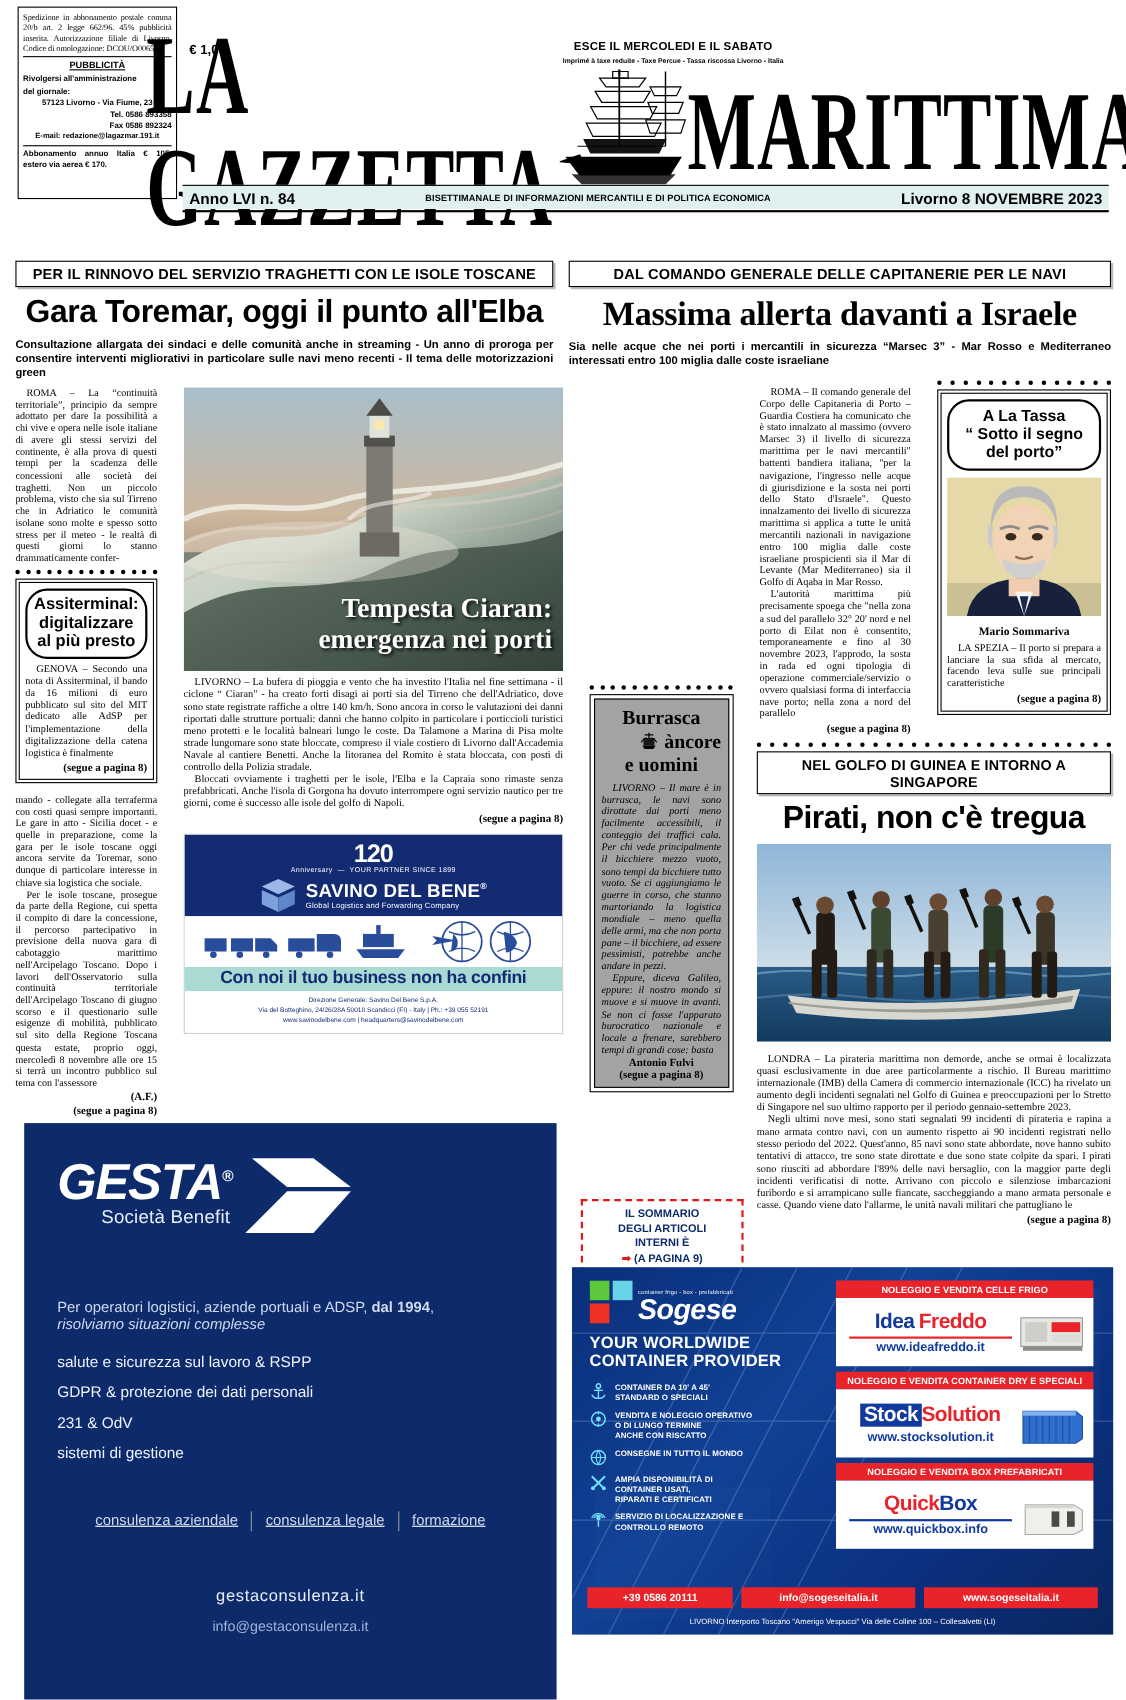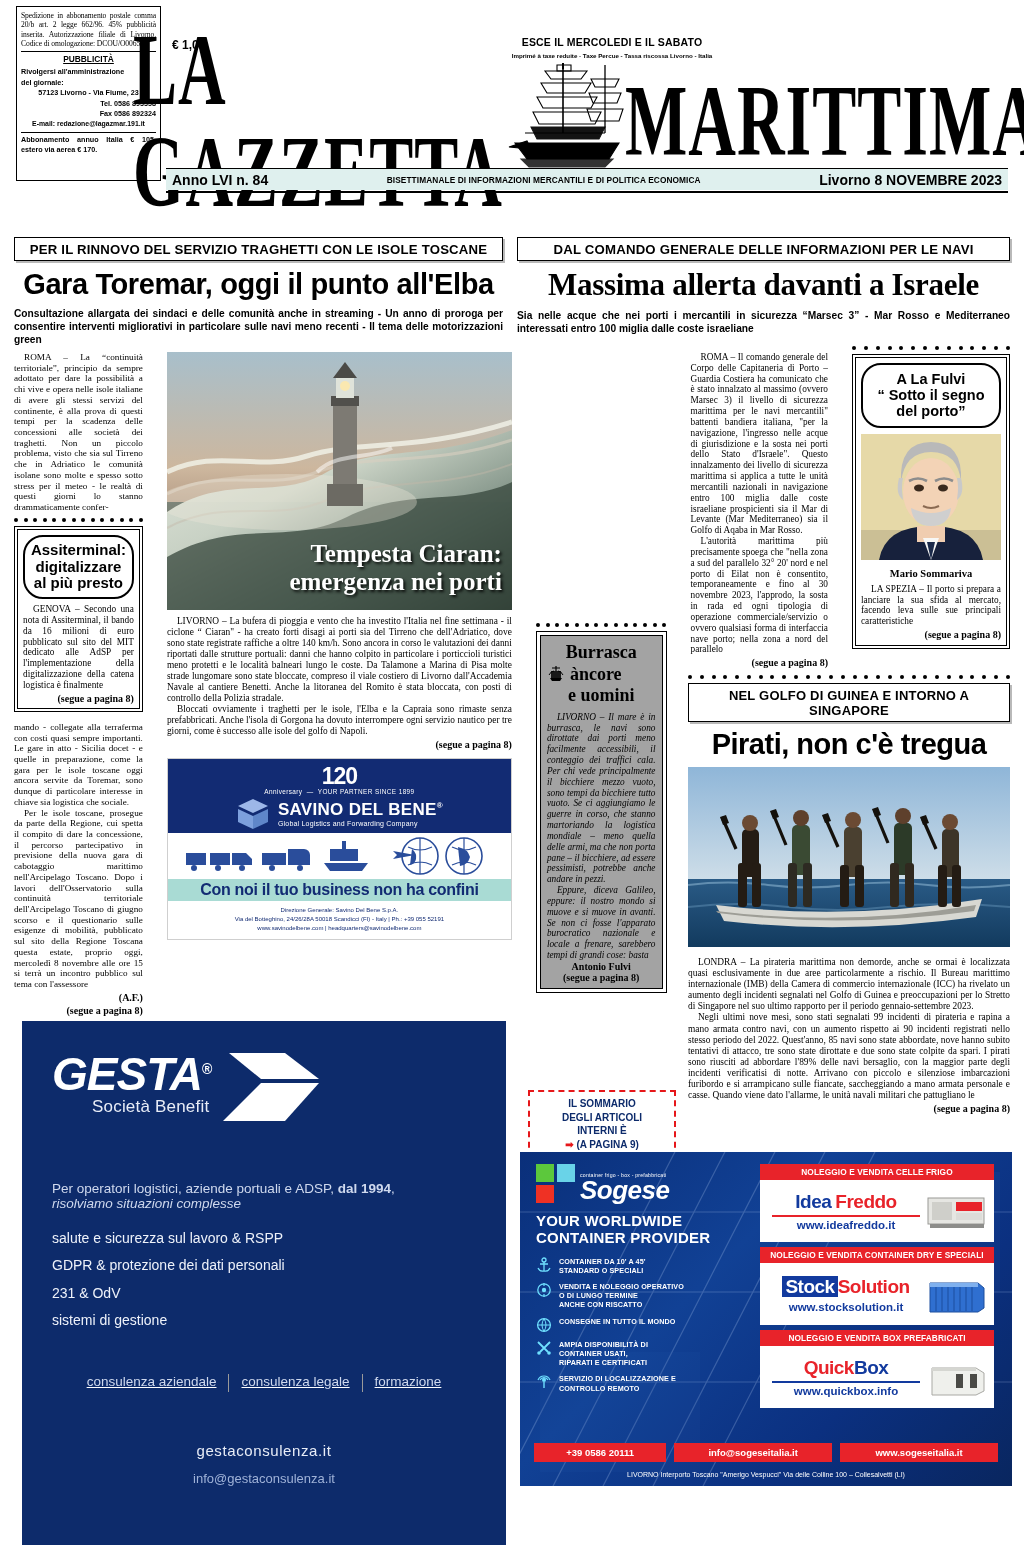--- a/index.html
+++ b/index.html
@@ -201,21 +201,21 @@
     </div>
   </div>
 
   <div class="top-sections">
     <div class="sec-left">
       <div class="kicker">PER IL RINNOVO DEL SERVIZIO TRAGHETTI CON LE ISOLE TOSCANE</div>
       <div class="headline-sans" style="font-size:29px; margin-top:7px; letter-spacing:-.4px;">Gara Toremar, oggi il punto all'Elba</div>
       <div class="summary" style="margin-top:6px;">Consultazione allargata dei sindaci e delle comunità anche in streaming - Un anno di proroga per consentire interventi migliorativi in particolare sulle navi meno recenti - Il tema delle motorizzazioni green</div>
     </div>
     <div class="sec-right">
-      <div class="kicker">DAL COMANDO GENERALE DELLE INFORMAZIONI PER LE NAVI</div>
+      <div class="kicker">DAL COMANDO GENERALE DELLE CAPITANERIE PER LE NAVI</div>
       <div class="headline-serif" style="font-size:31px; margin-top:6px; letter-spacing:-.3px;">Massima allerta davanti a Israele</div>
       <div class="summary" style="margin-top:6px;">Sia nelle acque che nei porti i mercantili in sicurezza “Marsec 3” - Mar Rosso e Mediterraneo interessati entro 100 miglia dalle coste israeliane</div>
     </div>
   </div>
 
   <div class="cols">
     <div style="display:flex; gap:24px;">
 
       <div style="width:150px;">
         <div class="bodytext">
@@ -381,21 +381,21 @@
             <span></span>
             <span></span>
             <span></span>
             <span></span>
             <span></span>
         </div>
         <div class="framedbox">
           <div class="inner">
             <div class="headline-serif" style="font-size:18px; line-height:1.2;">
               <div>Burrasca</div>
-              <div style="display:flex; align-items:center; justify-content:flex-start; gap:5px;">
+              <div style="display:flex; align-items:center; justify-content:flex-end; gap:5px;">
                 <svg width="18" height="16" viewBox="0 0 18 16">
                   <path d="M3 12 h12 l-2 3 h-8 z" fill="#000"></path>
                   <path d="M4 5 h10 v7 h-10 z" fill="#000" opacity=".85"></path>
                   <path d="M9 0 v5 M5 2 h8" stroke="#000" stroke-width="1.2"></path>
                   <path d="M2 9 q2 -4 5 -4 M16 9 q-2 -4 -5 -4" stroke="#000" stroke-width="1" fill="none"></path>
                 </svg>
                 <span>àncore</span>
               </div>
               <div>e uomini</div>
             </div>
@@ -430,21 +430,21 @@
             <span></span>
             <span></span>
             <span></span>
             <span></span>
             <span></span>
             <span></span>
         </div>
         <div class="framedbox" style="padding:2px;">
           <div class="inner" style="background:#fff; padding:5px;">
             <div class="roundbox" style="font-size:14.5px; border-radius:20px;">
-              <div>A La Fulvi</div>
+              <div>A La Tassa</div>
               <div>“ Sotto il segno</div>
               <div>del porto”</div>
             </div>
             <div style="margin-top:6px;">
               <svg width="140" height="126" viewBox="0 0 140 126">
                 <rect width="140" height="126" fill="#e6d9a8"></rect>
                 <rect y="96" width="140" height="30" fill="#cbbf95"></rect>
                 <path d="M18 126 q6 -34 52 -34 q46 0 52 34 z" fill="#17213c"></path>
                 <path d="M56 92 h28 v16 h-28 z" fill="#f0cdb0"></path>
                 <path d="M62 104 l8 22 l8 -22 z" fill="#f7f7f5"></path>

